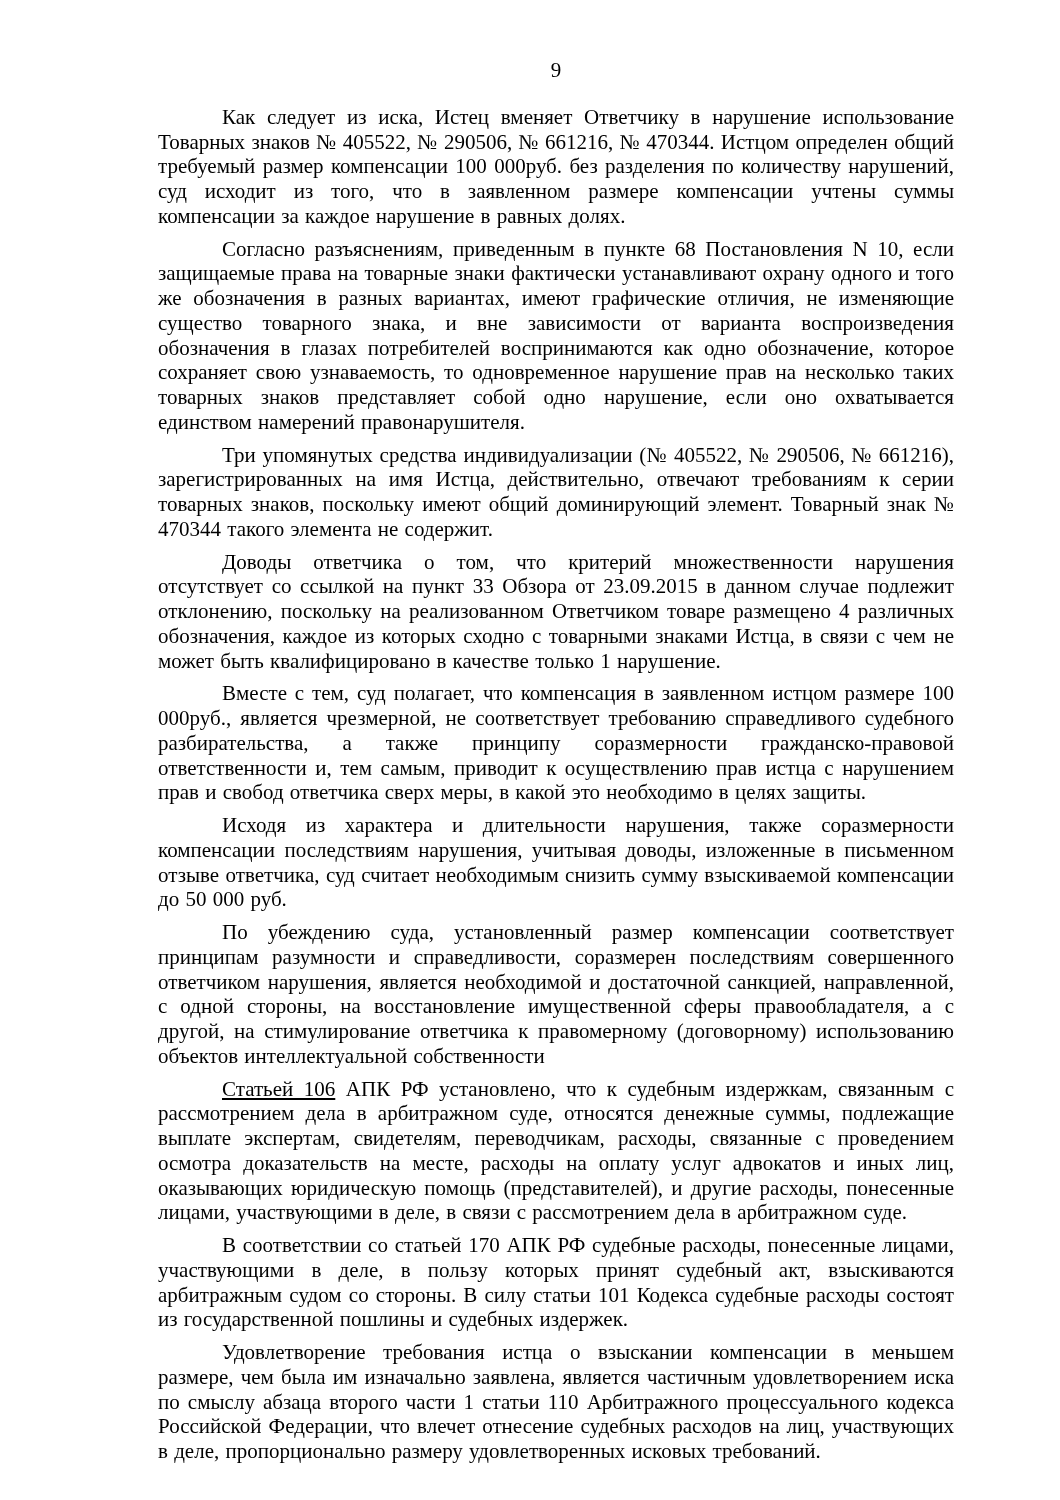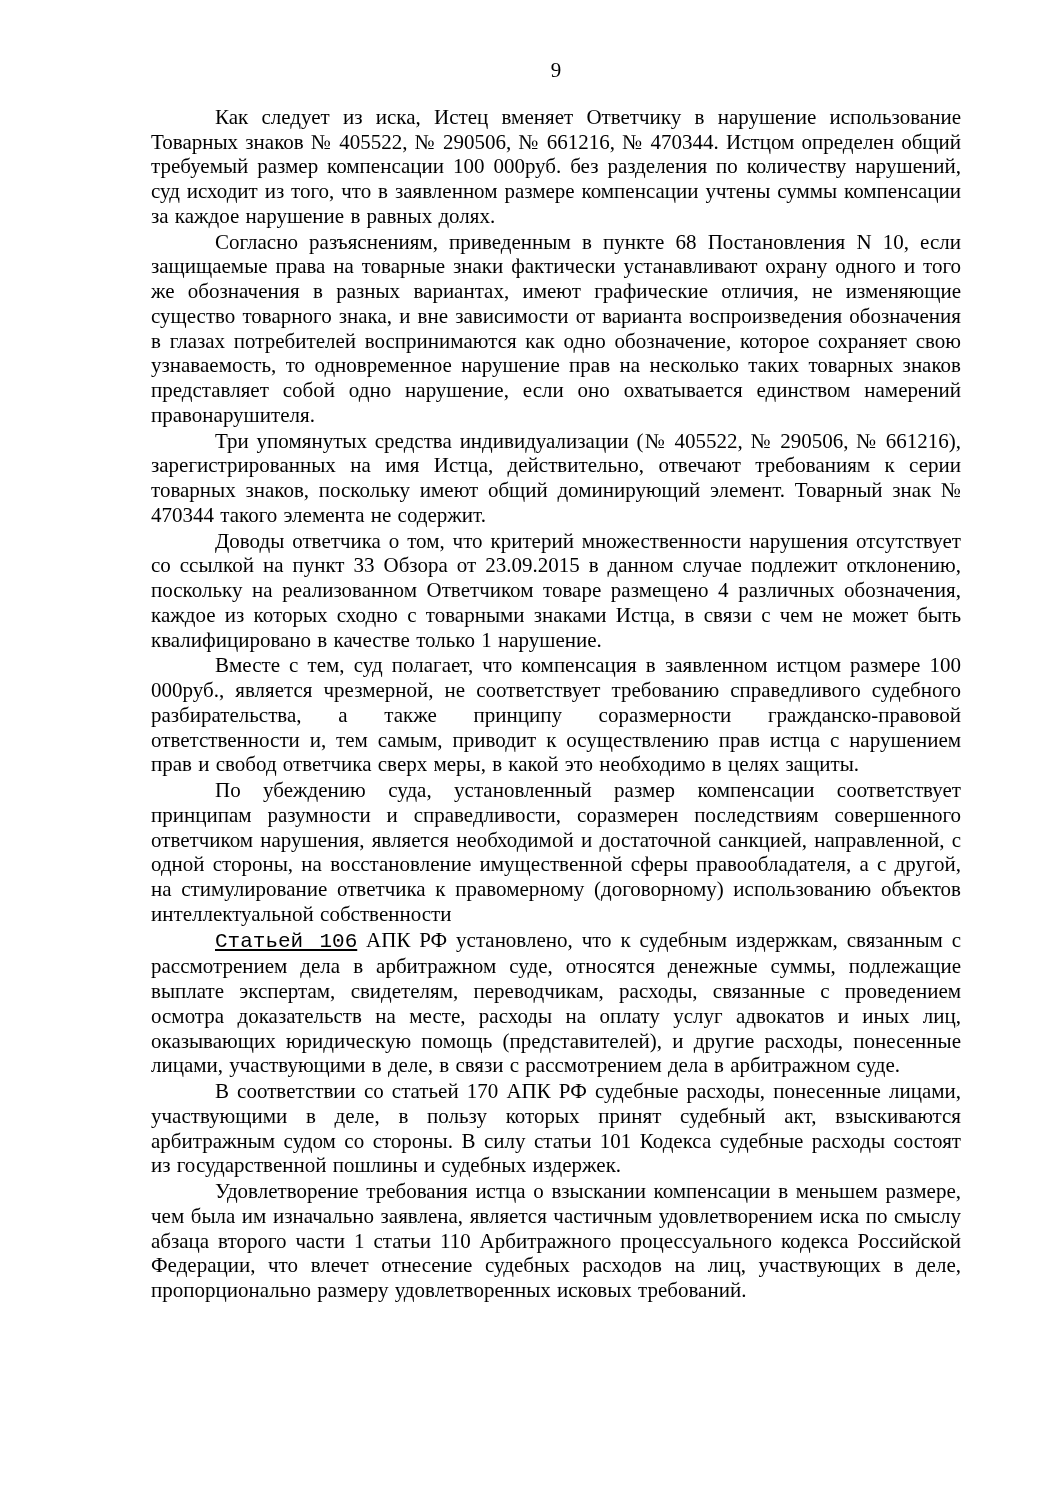--- a/index.html
+++ b/index.html
@@ -21,40 +21,40 @@
     color: #000000;
     font-family: "Liberation Serif", "DejaVu Serif", serif;
     font-size: 21px;
     line-height: 24.75px;
   }
   .page-number {
     text-align: center;
     margin: 0 0 22px 0;
   }
   p.para {
-    margin: 1px;
+    margin: 8px;
     text-align: justify;
     text-indent: 64px;
     word-spacing: 1px;
   }
   .u {
     text-decoration: underline;
-    font-family: Liberation Mono, monospace;
   }
 </style>
 </head>
 <body>
 
 <div class="page">
   <div class="page-number">9</div>
 
   <p class="para">Как следует из иска, Истец вменяет Ответчику в нарушение использование Товарных знаков № 405522, № 290506, № 661216, № 470344. Истцом определен общий требуемый размер компенсации 100 000руб. без разделения по количеству нарушений, суд исходит из того, что в заявленном размере компенсации учтены суммы компенсации за каждое нарушение в равных долях.</p>
   <p class="para">Согласно разъяснениям, приведенным в пункте 68 Постановления N 10, если защищаемые права на товарные знаки фактически устанавливают охрану одного и того же обозначения в разных вариантах, имеют графические отличия, не изменяющие существо товарного знака, и вне зависимости от варианта воспроизведения обозначения в глазах потребителей воспринимаются как одно обозначение, которое сохраняет свою узнаваемость, то одновременное нарушение прав на несколько таких товарных знаков представляет собой одно нарушение, если оно охватывается единством намерений правонарушителя.</p>
   <p class="para">Три упомянутых средства индивидуализации (№ 405522, № 290506, № 661216), зарегистрированных на имя Истца, действительно, отвечают требованиям к серии товарных знаков, поскольку имеют общий доминирующий элемент. Товарный знак № 470344 такого элемента не содержит.</p>
   <p class="para">Доводы ответчика о том, что критерий множественности нарушения отсутствует со ссылкой на пункт 33 Обзора от 23.09.2015 в данном случае подлежит отклонению, поскольку на реализованном Ответчиком товаре размещено 4 различных обозначения, каждое из которых сходно с товарными знаками Истца, в связи с чем не может быть квалифицировано в качестве только 1 нарушение.</p>
   <p class="para">Вместе с тем, суд полагает, что компенсация в заявленном истцом размере 100 000руб., является чрезмерной, не соответствует требованию справедливого судебного разбирательства, а также принципу соразмерности гражданско-правовой ответственности и, тем самым, приводит к осуществлению прав истца с нарушением прав и свобод ответчика сверх меры, в какой это необходимо в целях защиты.</p>
+  <p class="para">Исходя из характера и длительности нарушения, также соразмерности компенсации последствиям нарушения, учитывая доводы, изложенные в письменном отзыве ответчика, суд считает необходимым снизить сумму взыскиваемой компенсации до 50 000 руб.</p>
   <p class="para">По убеждению суда, установленный размер компенсации соответствует принципам разумности и справедливости, соразмерен последствиям совершенного ответчиком нарушения, является необходимой и достаточной санкцией, направленной, с одной стороны, на восстановление имущественной сферы правообладателя, а с другой, на стимулирование ответчика к правомерному (договорному) использованию объектов интеллектуальной собственности</p>
 
   <p class="para"><span class="u">Статьей 106</span><span> АПК РФ установлено, что к судебным издержкам, связанным с рассмотрением дела в арбитражном суде, относятся денежные суммы, подлежащие выплате экспертам, свидетелям, переводчикам, расходы, связанные с проведением осмотра доказательств на месте, расходы на оплату услуг адвокатов и иных лиц, оказывающих юридическую помощь (представителей), и другие расходы, понесенные лицами, участвующими в деле, в связи с рассмотрением дела в арбитражном суде.</span></p>
 
   <p class="para">В соответствии со статьей 170 АПК РФ судебные расходы, понесенные лицами, участвующими в деле, в пользу которых принят судебный акт, взыскиваются арбитражным судом со стороны. В силу статьи 101 Кодекса судебные расходы состоят из государственной пошлины и судебных издержек.</p>
   <p class="para">Удовлетворение требования истца о взыскании компенсации в меньшем размере, чем была им изначально заявлена, является частичным удовлетворением иска по смыслу абзаца второго части 1 статьи 110 Арбитражного процессуального кодекса Российской Федерации, что влечет отнесение судебных расходов на лиц, участвующих в деле, пропорционально размеру удовлетворенных исковых требований.</p>
 </div>
 
 </body></html>

